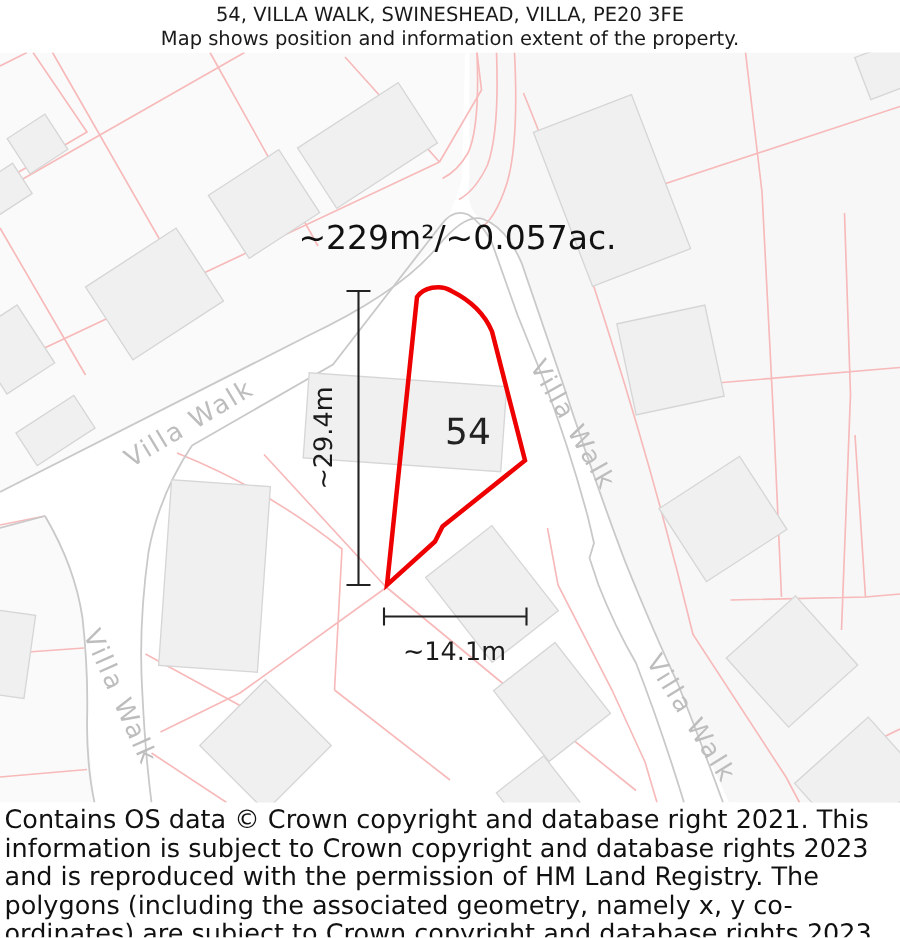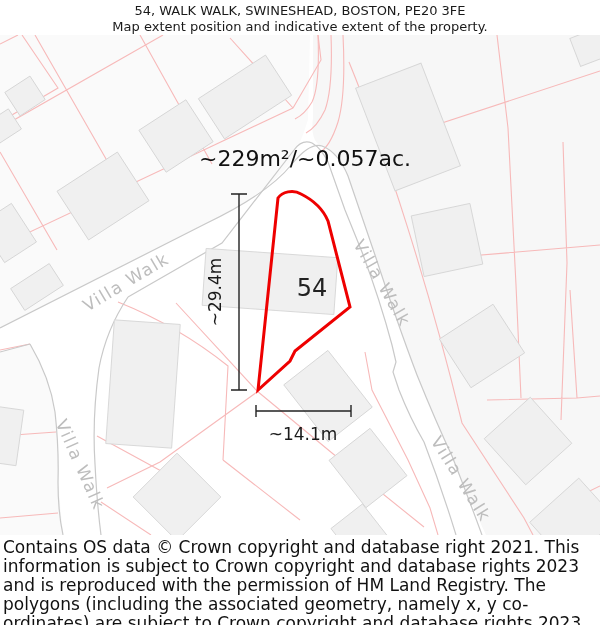--- a/index.html
+++ b/index.html
@@ -16,22 +16,22 @@
   .dimlbl{fill:#1a1a1a;font-size:17px;}
   .arealbl{fill:#111;font-size:22px;}
   .plotlbl{fill:#222;font-size:24px;}
 </style>
 </head>
 <body>
 
 <div class="page">
 
   <div class="hdr">
-    <div class="t1">54, WALK WALK, SWINESHEAD, BOSTON, PE20 3FE</div>
-    <div class="t2">Map extent position and indicative extent of the property.</div>
+    <div class="t1">54, VILLA WALK, SWINESHEAD, VILLA, PE20 3FE</div>
+    <div class="t2">Map shows position and information extent of the property.</div>
   </div>
 
   <div class="mapwrap">
     <svg width="600" height="500" viewBox="0 535 600 500">
       <g transform="translate(0,500)">
 
       <rect x="0" y="35" width="600" height="500" fill="#ffffff"></rect>
 
       <g>
         <path d="M 313,35 L 600,35 L 600,535 L 486,535 Q 467,494 452,456 Q 436,422 417,375 Q 398,325 375,255 L 348,176 Q 338,152 322,146 Q 310,142 313,118 Z" fill="#f7f7f7"></path>

